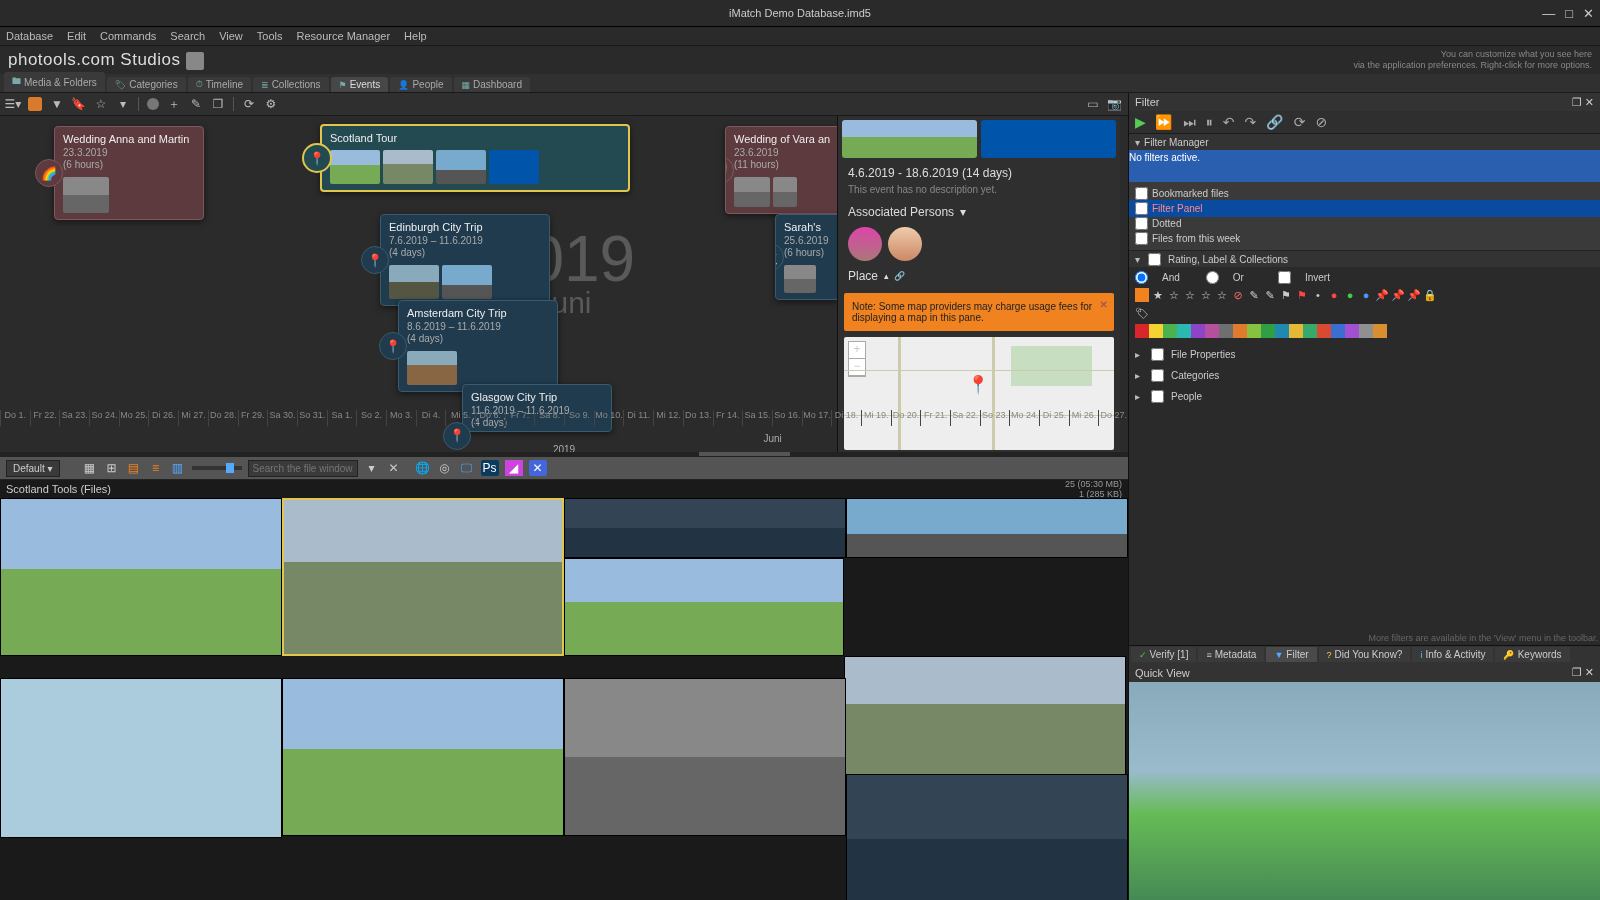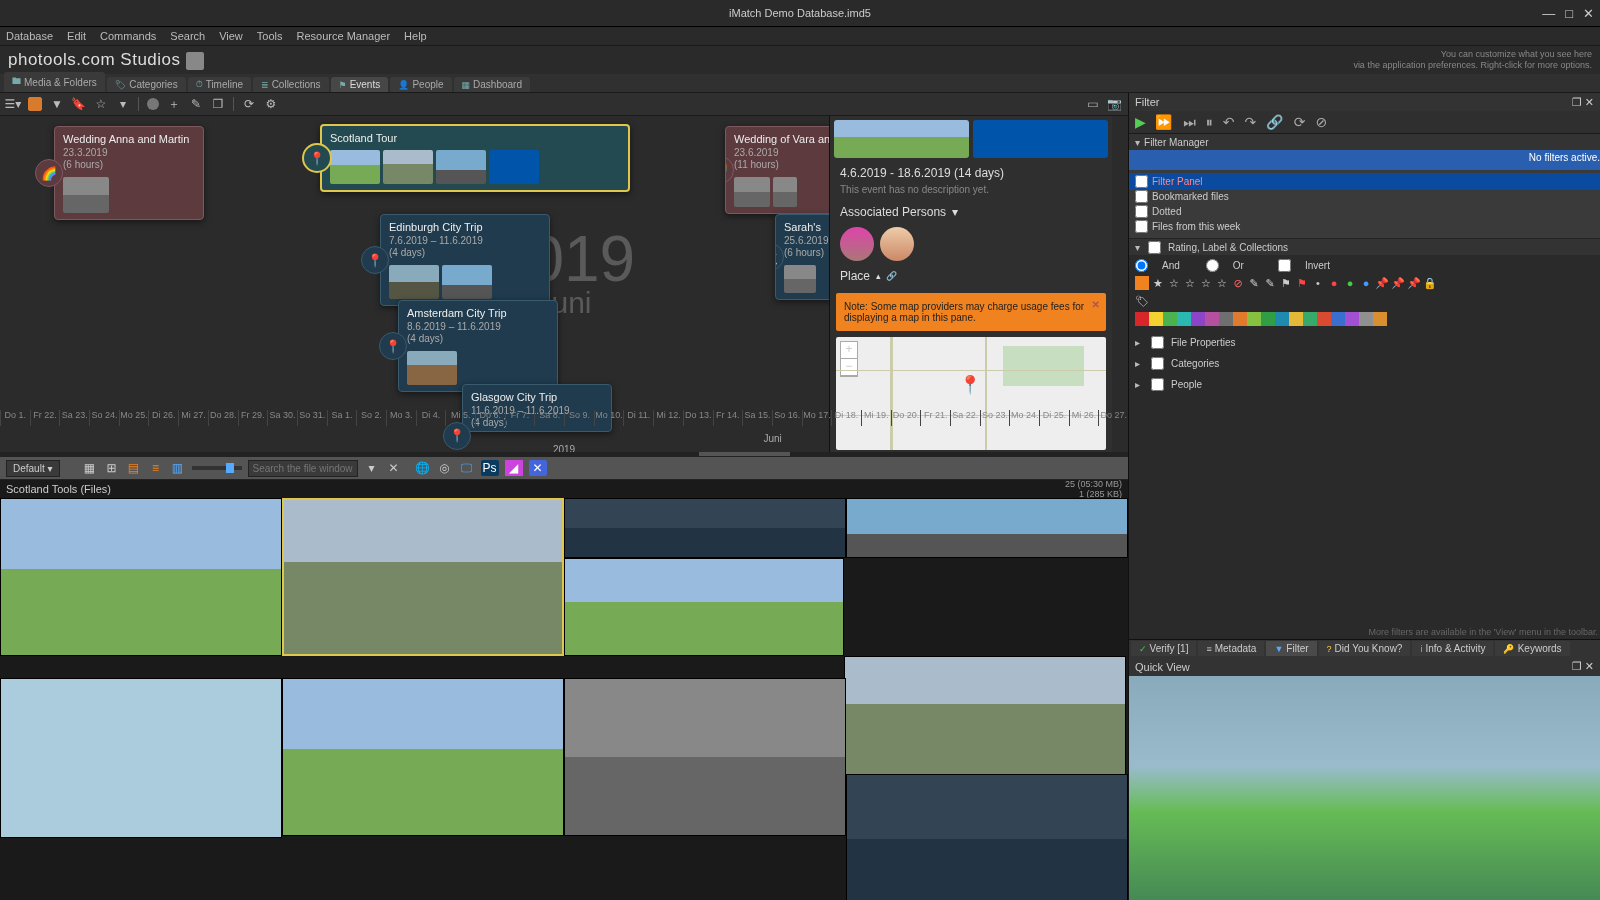--- a/index.html
+++ b/index.html
@@ -50,42 +50,42 @@
 .mid-toolbar .dd{background:#3a3a3a;padding:2px 6px;font-size:10px;border:1px solid #222}
 .mid-toolbar .slider{width:50px;height:4px;background:#333;position:relative}
 .mid-toolbar .slider .k{position:absolute;right:8px;top:-3px;width:8px;height:10px;background:#5af}
 .mid-toolbar input{background:#3a3a3a;border:1px solid #222;color:#aaa;font-size:10px;padding:2px 4px;width:100px}
 .mid-toolbar .ic{width:16px;height:16px;display:flex;align-items:center;justify-content:center;font-size:12px;cursor:pointer}
 .fw-head{height:18px;background:#1a1a1a;display:flex;align-items:center;justify-content:space-between;padding:0 6px;font-size:11px;color:#ccc}
 .filewin{flex:1;background:#1a1a1a;display:flex;flex-wrap:wrap;align-content:flex-start;overflow:hidden}
 .filewin .cell{box-sizing:border-box;border:1px solid #000}
 .filewin .cell.sel{border:2px solid #e0c64a}
 
-.detail{width:282px;background:#2f2f2f;border-left:1px solid #111;display:flex;flex-direction:column;position:absolute;right:16px;top:0;height:340px}
+.detail{width:282px;background:#2f2f2f;border-left:1px solid #111;display:flex;flex-direction:column;position:absolute;right:8px;top:0;height:340px}
 .detail .dh{display:flex;gap:4px;padding:4px}
 .detail .dh div{flex:1;height:38px;border-radius:3px}
 .detail .dt{padding:4px 10px;color:#ddd;font-size:12px}
 .detail .ds{padding:0 10px 6px;color:#888;font-size:10px}
 .detail .sec{padding:4px 10px;font-size:12px;color:#ddd;display:flex;align-items:center;gap:6px}
 .detail .persons{display:flex;gap:6px;padding:4px 10px}
 .detail .persons .av{width:34px;height:34px;border-radius:50%;background:linear-gradient(#d4a,#a77)}
 .detail .warn{margin:6px;background:#f0821f;color:#222;font-size:10px;padding:8px;border-radius:2px;position:relative}
 .detail .warn .x{position:absolute;right:6px;top:6px;color:#a55;font-weight:bold;cursor:pointer}
 .detail .map{margin:0 6px 6px;height:128px;border-radius:2px;background:#eee;position:relative;overflow:hidden}
 .detail .map .zc{position:absolute;left:4px;top:4px;display:flex;flex-direction:column;background:#fff;border:1px solid #aaa;font-size:12px}
 .detail .map .zc div{width:16px;height:16px;text-align:center;cursor:pointer;border-bottom:1px solid #aaa}
 .detail .map .pin{position:absolute;left:50%;top:50%;transform:translate(-50%,-90%);font-size:18px;color:#f0821f}
 
 .rhead{height:18px;background:#333;display:flex;align-items:center;justify-content:space-between;padding:0 6px;font-size:11px}
 .rtool{height:22px;background:#2f2f2f;display:flex;align-items:center;padding:0 6px;gap:10px;border-bottom:1px solid #1a1a1a}
 .rtool .ic{font-size:14px;color:#aaa;cursor:pointer}
 .rtool .play{color:#5c5}
 .fm-head{height:16px;background:#333;padding:0 6px;font-size:10px;display:flex;align-items:center}
 .fm-head .tri{color:#bbb;margin-right:4px}
-.fm-active{height:20px;background:#2a5fb0;color:#fff;font-size:10px;text-align:right;line-height:16px}
+.fm-active{height:32px;background:#2a5fb0;color:#fff;font-size:10px;text-align:left;line-height:16px}
 .fm-list{background:#3a3a3a;padding:4px 6px;font-size:10px}
 .fm-list .row{display:flex;align-items:center;gap:4px;padding:1px 0}
 .fm-list .row.hl{background:#0a4ba0;color:#f88;margin:-1px -6px;padding:2px 6px}
 .fm-list input{margin:0}
 .sec-h{height:16px;background:#333;padding:0 6px;font-size:10px;display:flex;align-items:center;gap:4px;border-top:1px solid #222}
 .sec-h .tri{color:#bbb}
 .sec-b{padding:4px 6px;font-size:10px}
 .rl-row{display:flex;align-items:center;gap:14px;margin-bottom:4px}
 .rl-row input{margin:0}
 .icons-row{display:flex;gap:2px;flex-wrap:wrap;margin-bottom:4px}
@@ -418,27 +418,27 @@
       <span class="ic">🔗</span>
       <span class="ic">⟳</span>
       <span class="ic">⊘</span>
     </div>
     <div class="fm-head">
         <span class="tri">▾</span>
         <span>Filter Manager</span>
       </div>
     <div class="fm-active">No filters active.</div>
     <div class="fm-list">
+      <div class="row">
+          <input type="checkbox" style="">
+          <span>Bookmarked files</span>
+        </div>
       <div class="row hl">
           <input type="checkbox" style="">
           <span>Filter Panel</span>
-        </div>
-      <div class="row">
-          <input type="checkbox" style="">
-          <span>Bookmarked files</span>
         </div>
       <div class="row">
           <input type="checkbox" style="">
           <span>Dotted</span>
         </div>
       <div class="row">
           <input type="checkbox" style="">
           <span>Files from this week</span>
         </div>
     </div>

